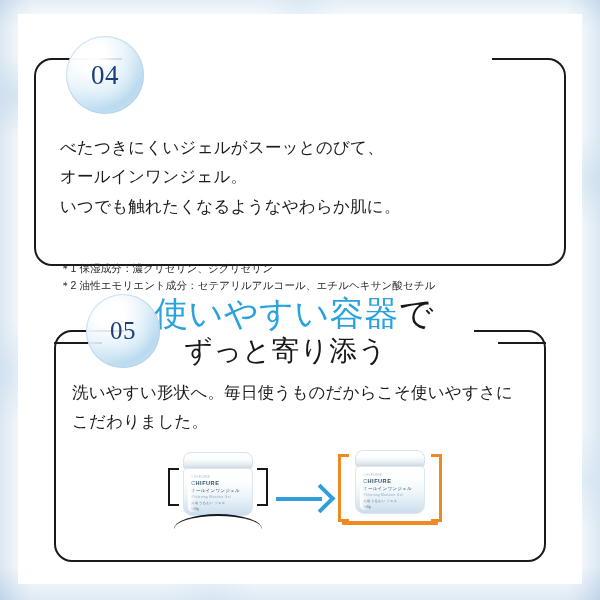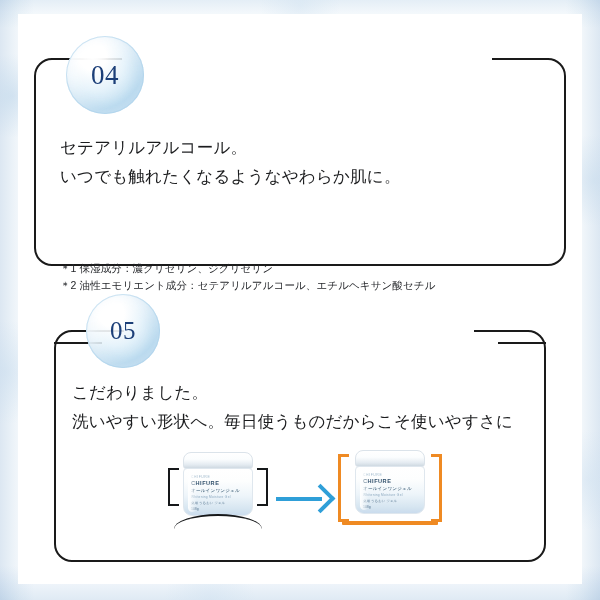--- a/index.html
+++ b/index.html
@@ -318,21 +318,22 @@
     <div class="frame-gap"></div>
   </div>
 
   <div class="heading" id="heading-04">
     <div class="badge" id="badge-04">
       <span class="badge-num">04</span>
     </div>
   </div>
 
   <div class="body-copy" id="copy-04">
-    <div class="copy-line">セテアリルアルコール。</div>
+    <div class="copy-line">べたつきにくいジェルがスーッとのびて、</div>
+    <div class="copy-line">オールインワンジェル。</div>
     <div class="copy-line">
       <span>いつでも触れたくなるような</span><span class="bold">やわらか肌</span><span>に。</span>
     </div>
   </div>
 
   <div class="notes" id="notes-04">
     <div class="note-line">＊1 保湿成分：濃グリセリン、ジグリセリン</div>
     <div class="note-line">＊2 油性エモリエント成分：セテアリルアルコール、エチルヘキサン酸セチル</div>
   </div>
 
@@ -341,25 +342,31 @@
     <div class="frame-gap"></div>
   </div>
 
   <div class="rule" id="rule-left"></div>
   <div class="rule" id="rule-right"></div>
 
   <div class="heading" id="heading-05">
     <div class="badge" id="badge-05">
       <span class="badge-num">05</span>
     </div>
+    <div class="heading-text">
+      <div class="h-line h-line-1">
+        <span>使いやすい容器</span><span class="h-dark">で</span>
+      </div>
+      <div class="h-line h-line-2">ずっと寄り添う</div>
+    </div>
   </div>
 
   <div class="body-copy" id="copy-05">
+    <div class="copy-line">洗いやすい形状へ。毎日使うものだからこそ使いやすさに</div>
     <div class="copy-line">こだわりました。</div>
-    <div class="copy-line">洗いやすい形状へ。毎日使うものだからこそ使いやすさに</div>
   </div>
 
   <div id="product-row">
 
     <div class="product" id="product-before">
       <div class="jar">
         <div class="jar-lid"></div>
         <div class="jar-body">
           <div class="jar-label">
             <div class="lbl lbl-brandmark">CHIFURE</div>

